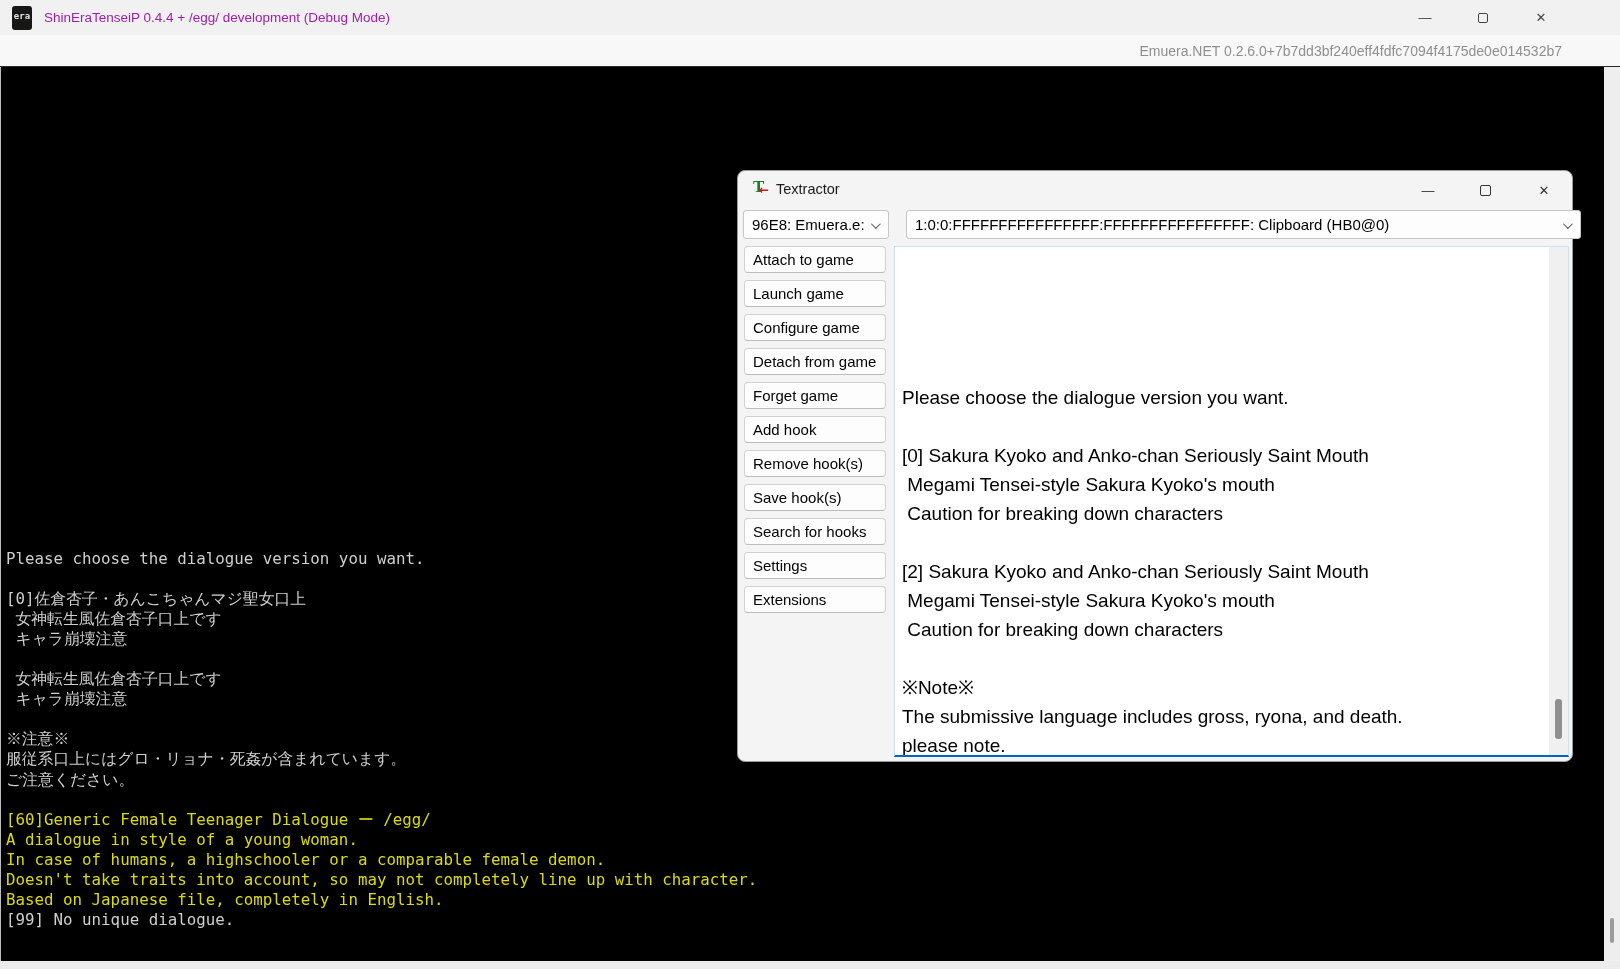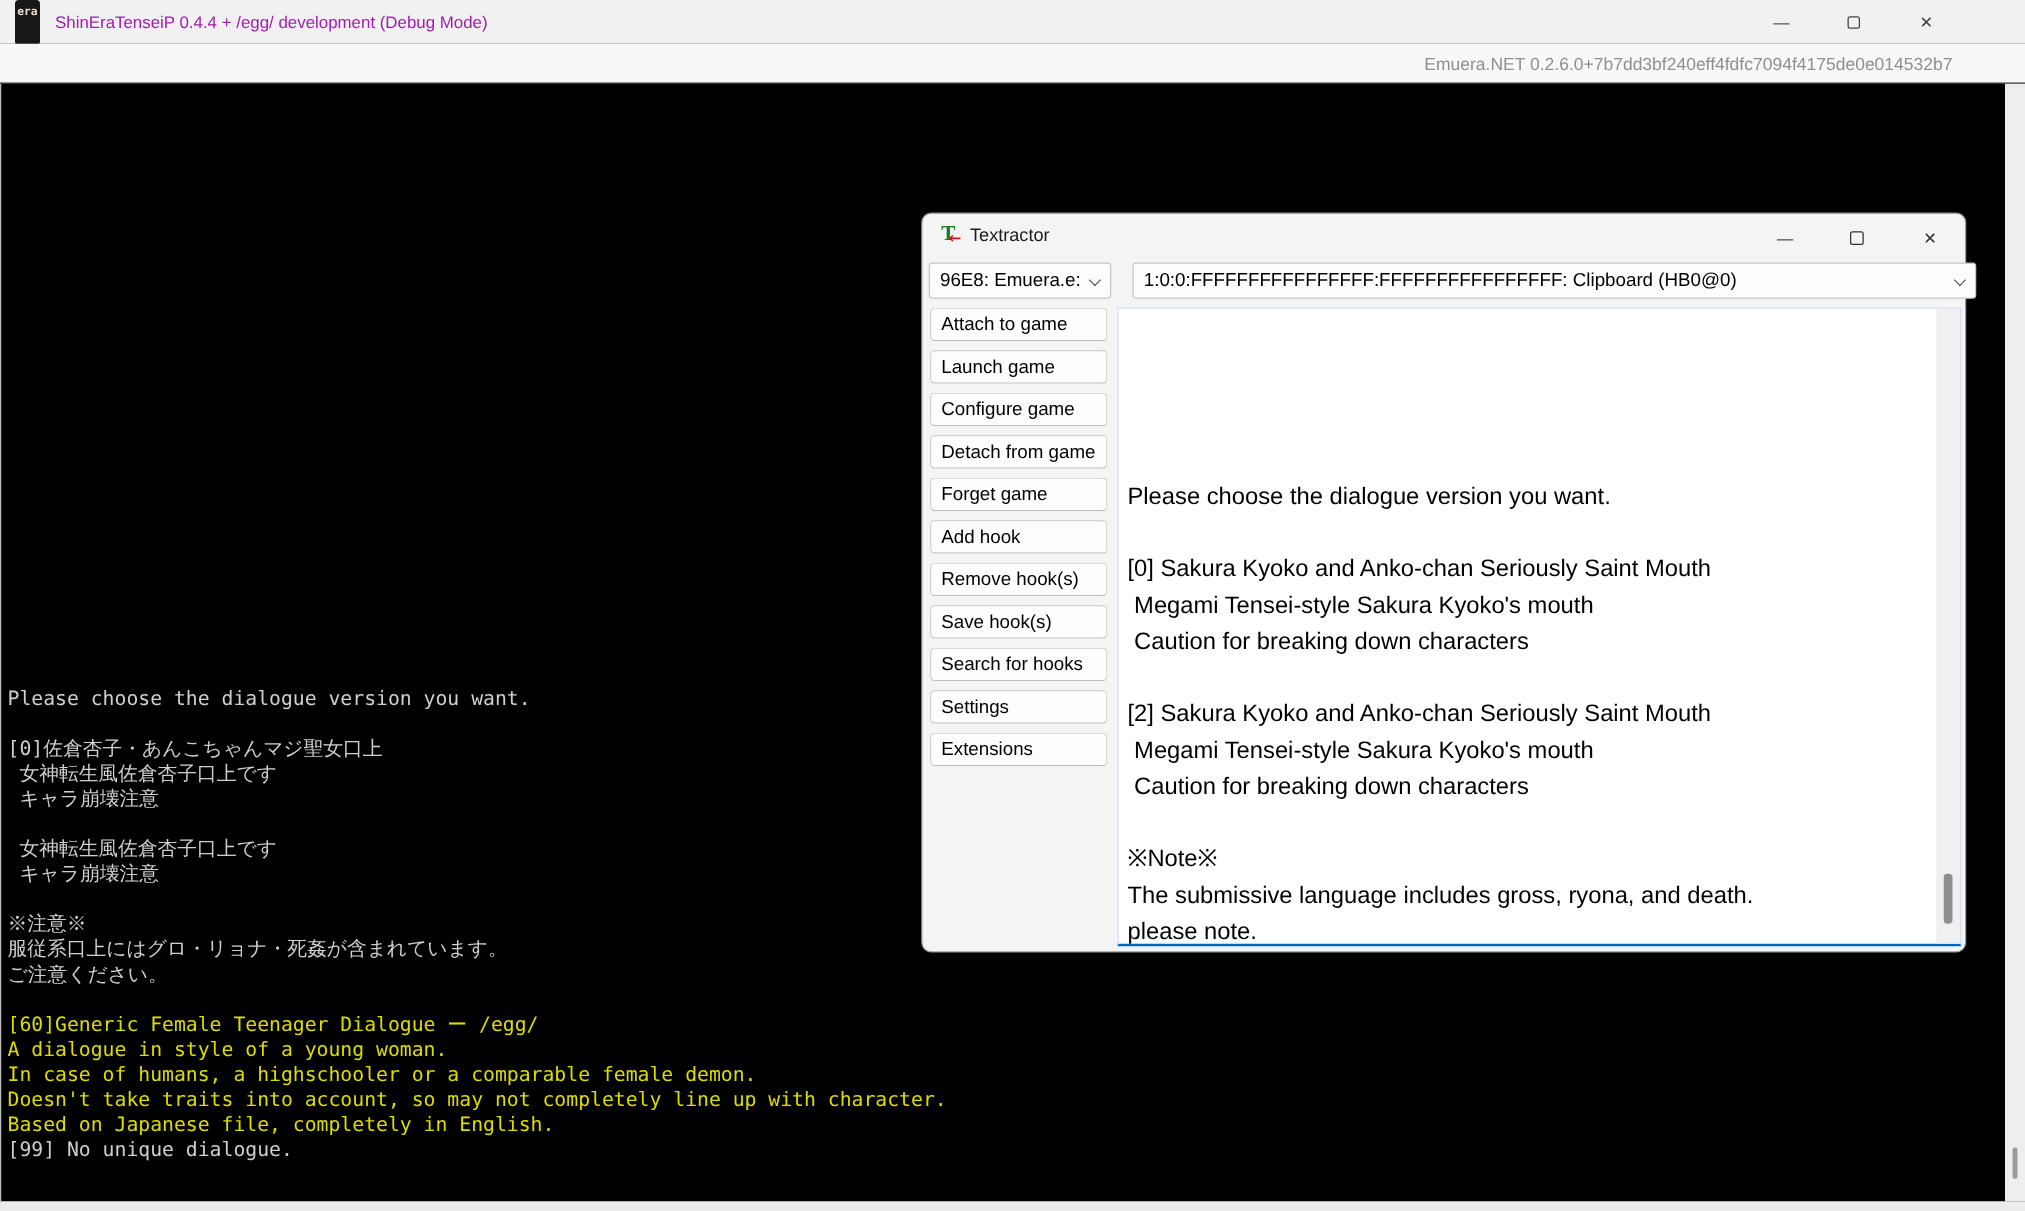--- a/index.html
+++ b/index.html
@@ -3,21 +3,21 @@
 <meta charset="utf-8">
 <style>
   * { margin:0; padding:0; box-sizing:border-box; }
   html,body { width:1620px; height:969px; overflow:hidden; background:#000;
               font-family:"Liberation Sans", sans-serif; }
   #stage { position:relative; width:1620px; height:969px; background:#000; }
 
   
   #titlebar { position:absolute; left:0; top:0; width:1620px; height:35px;
               background:#f1f1f1; display:flex; align-items:center; }
-  #app-icon { width:20px; height:36px; margin-left:12px; background:#171717; color:#e8e0d8;
+  #app-icon { width:20px; height:24px; margin-left:12px; background:#171717; color:#e8e0d8;
               font:bold 9px/20px "DejaVu Sans Mono", monospace; text-align:center;
               border-radius:3px; letter-spacing:0; }
   #app-title { margin-left:12px; font-size:13.5px; color:#a21caf; white-space:nowrap; }
   #main-controls { position:absolute; right:50px; top:0; height:35px; display:flex; }
   .ctl { width:58px; height:35px; display:flex; align-items:center; justify-content:center;
          color:#444; font-size:13px; cursor:default; }
   .ctl .maxbox { width:10px; height:10px; border:1.1px solid #444; border-radius:2px; }
 
   #menubar { position:absolute; left:0; top:35px; width:1620px; height:32px;
              background:#f8f8f8; display:flex; align-items:center; border-bottom:1px solid #2a2a2a; }

